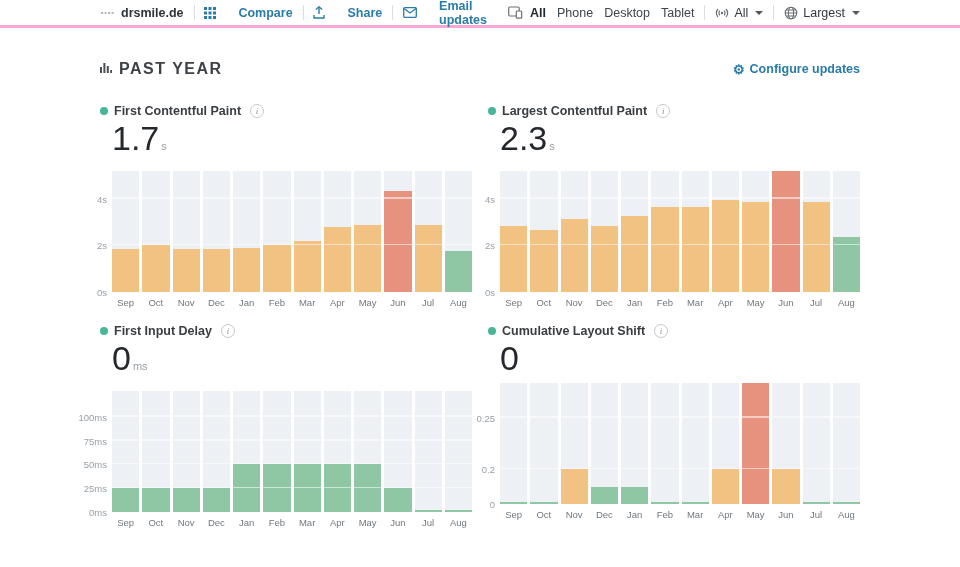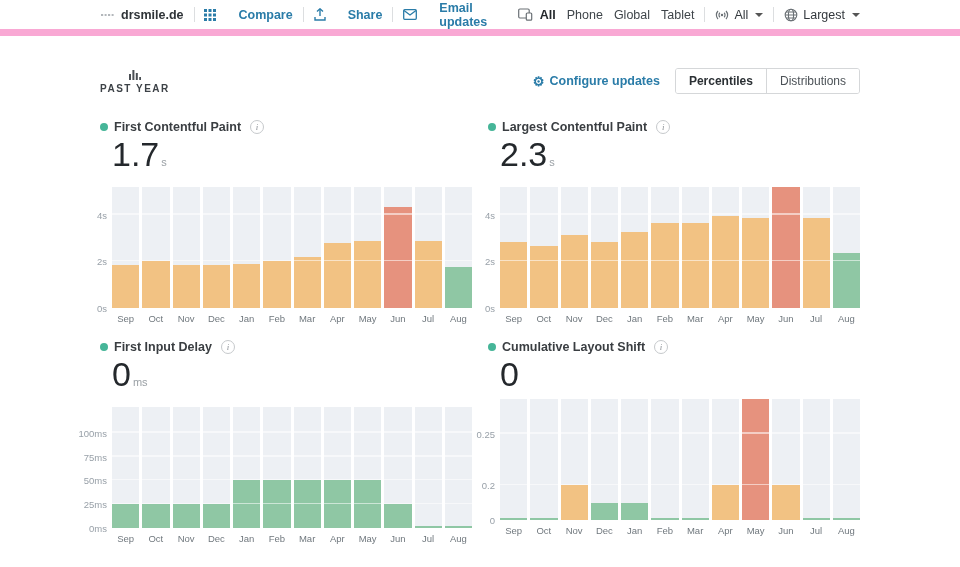--- a/index.html
+++ b/index.html
@@ -1,38 +1,38 @@
 <!DOCTYPE html>
 <html><head>
 <meta charset="utf-8">
 <style>
   * { margin:0; padding:0; box-sizing:border-box; }
   html,body { width:960px; height:567px; overflow:hidden; background:#fff;
     font-family:"Liberation Sans", sans-serif; color:#3a3f44; }
   .container { width:760px; margin:0 auto; }
 
   
-  .topbar { height:36px; border-bottom:7px solid #f9a8d4; background:#fff; }
+  .topbar { height:28px; border-bottom:3px solid #f9a8d4; background:#fff; }
   .topbar .container { height:100%; display:flex; align-items:center; justify-content:space-between; }
   .hgroup { display:flex; align-items:center; }
   .site { display:flex; align-items:center; gap:6px; font-weight:bold; font-size:12.5px; color:#2f3438; }
   .vdiv { width:1px; height:15px; background:#dcdee0; margin:0 10px; display:inline-block; }
   .hlink { display:flex; align-items:center; gap:22px; font-size:12.5px; font-weight:600; cursor:pointer; }
   .hlink svg { display:block; }
   .devtab { font-size:12.5px; color:#3f454a; margin-left:11px; cursor:pointer; }
   .devtab.sel { font-weight:bold; color:#24282c; margin-left:7px; }
   .ddl { display:flex; align-items:center; gap:5px; font-size:12.5px; color:#33383d; cursor:pointer; }
   .caret { width:0; height:0; border-left:4px solid transparent; border-right:4px solid transparent;
     border-top:4.5px solid #555; display:inline-block; margin-left:2px; }
   .gicon { color:#6a7075; display:flex; align-items:center; }
 
   
   .toolbar { margin-top:32px; display:flex; align-items:center; justify-content:space-between; }
-  .period { display:flex; align-items:center; font-size:10px; letter-spacing:1.5px;
-    color:#3d4247; font-weight:600;flex-direction:column; }
+  .period { display:flex; align-items:center; gap:7px; font-size:16px; letter-spacing:1.5px;
+    color:#3d4247; font-weight:600; }
   .tright { display:flex; align-items:center; }
   .configure { display:flex; align-items:center; gap:5px; font-size:12.5px; font-weight:600; cursor:pointer; }
   .gear { font-size:13px; line-height:1; }
   .seg { display:flex; border:1px solid #d5d7d9; border-radius:3px; overflow:hidden; margin-left:15px; background:#fff; }
   .seg button { padding:5px 13px; background:#fff; border:none; border-left:1px solid #d5d7d9;
     font-size:12px; color:#4c5257; font-family:inherit; cursor:pointer; }
   .seg button:first-child { border-left:none; }
   .seg button.active { font-weight:bold; color:#2b3034; }
 
   
@@ -114,21 +114,21 @@
 
     <div class="hgroup">
       <span class="gicon">
         <svg width="15" height="13" viewBox="0 0 15 13" fill="none" stroke="currentColor" stroke-width="1.2">
             <rect x="0.7" y="1" width="10.5" height="9" rx="1.2"></rect>
             <rect x="8.3" y="5" width="5.4" height="7.2" rx="1" fill="#fff"></rect>
           </svg>
       </span>
       <span class="devtab sel">All</span>
       <span class="devtab">Phone</span>
-      <span class="devtab">Global</span>
+      <span class="devtab">Desktop</span>
       <span class="devtab">Tablet</span>
       <span class="vdiv"></span>
       <span class="ddl">
         <span class="gicon">
           <svg width="14" height="14" viewBox="0 0 14 14" fill="none" stroke="currentColor" stroke-width="1.2">
               <circle cx="7" cy="7" r="1.2" fill="currentColor" stroke="none"></circle>
               <path d="M4.9 9.2a3.1 3.1 0 0 1 0-4.4M9.1 4.8a3.1 3.1 0 0 1 0 4.4M3 11a5.8 5.8 0 0 1 0-8M11 3a5.8 5.8 0 0 1 0 8"></path>
             </svg>
         </span>
         <span>All</span>
@@ -161,24 +161,20 @@
             <rect x="10.2" y="8" width="1.8" height="3"></rect>
           </svg>
       </span>
       <span>PAST YEAR</span>
     </div>
     <div class="tright">
       <span class="configure accent" style="color: rgb(42, 124, 168);">
         <span class="gear">⚙</span>
         <span>Configure updates</span>
       </span>
-      <div class="seg">
-        <button class="active">Percentiles</button>
-        <button>Distributions</button>
-      </div>
     </div>
   </div>
 
   <div class="grid">
 
     <div class="chart">
       <div class="chart-head">
         <span class="dot" style="background: rgb(70, 181, 152);"></span>
         <span class="ctitle">First Contentful Paint</span>
         <span class="info">i</span>

